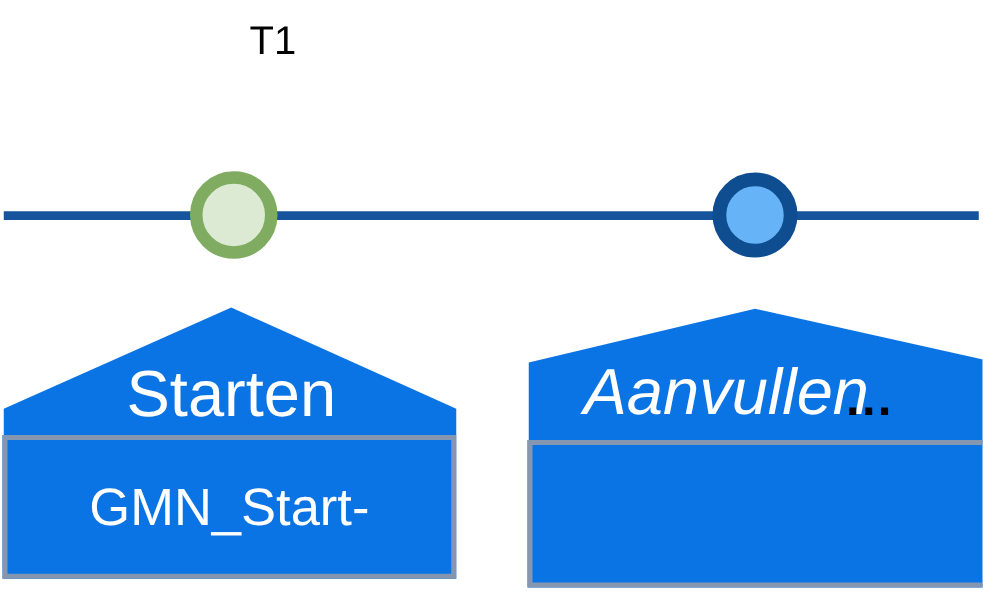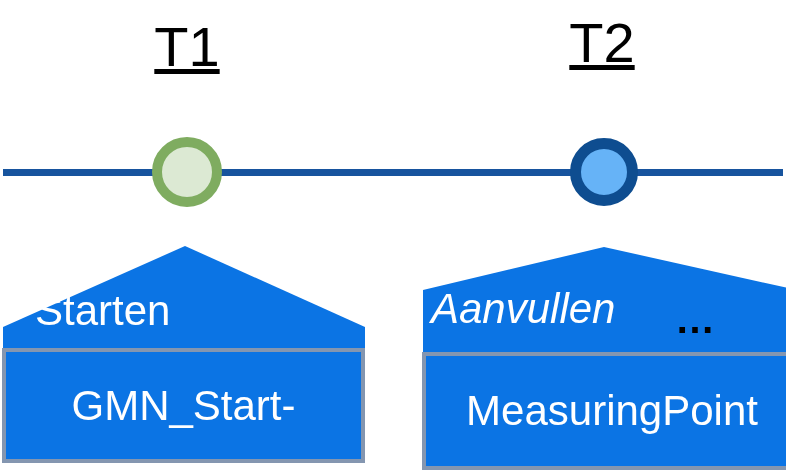--- a/index.html
+++ b/index.html
@@ -26,34 +26,34 @@
     border: 10px solid #7FAC60; background: #DCE9D3;
   }
   .marker-t2 {
     left: 570px; top: 138px; width: 68px; height: 68px;
     border: 11px solid #0E4D90; background: #66B3F7;
   }
 
   
   .time-label {
     position: absolute; width: 100px;
-    text-align: center; font-size: 56px; color: #000000; text-decoration: underline;
+    text-align: right; font-size: 32px; color: #000000;
   }
   .time-label-t1 { left: 137px; top: 14px; }
   .time-label-t2 { left: 552px; top: 10px; }
 
   
   .house { position: absolute; display: block; }
   .house-t1 { left: 0px; top: 244px; }
   .house-t2 { left: 420px; top: 244px; }
 
   
   .action-label {
     position: absolute; width: 300px;
-    text-align: left; font-size: 42px; line-height: 1;
+    text-align: center; font-size: 52px; line-height: 1;
     color: #ffffff;
   }
   .action-t1 { left: 35px; top: 290px; }
   .action-t2 { left: 431px; top: 288px; font-style: italic; }
 
   .overflow-ellipsis {
     position: absolute; left: 666px; top: 299px; width: 60px;
     text-align: center; font-size: 40px; line-height: 1;
     color: #000000; font-weight: bold; letter-spacing: 2px;
   }
@@ -85,29 +85,27 @@
   <svg class="house house-t1" width="368" height="104" viewBox="0 0 368 104">
     <polygon points="3,83 185,2 365,83 365,104 3,104" fill="#0B74E4"></polygon>
   </svg>
 
   <div class="action-label action-t1">Starten</div>
 
   <div class="box box-t1">
     <div>GMN_Start-</div>
   </div>
 
-  <div class="time-label time-label-t2">T2</div>
 
   <div class="marker marker-t2"></div>
 
   <svg class="house house-t2" width="380" height="108" viewBox="0 0 380 108">
     <polygon points="3,46 184,3 377,46 377,108 3,108" fill="#0B74E4"></polygon>
   </svg>
 
   <div class="action-label action-t2">Aanvullen</div>
 
   <div class="overflow-ellipsis">…</div>
 
   <div class="box box-t2">
-    <div>MeasuringPoint</div>
   </div>
 
 </div>
 
 </body></html>

